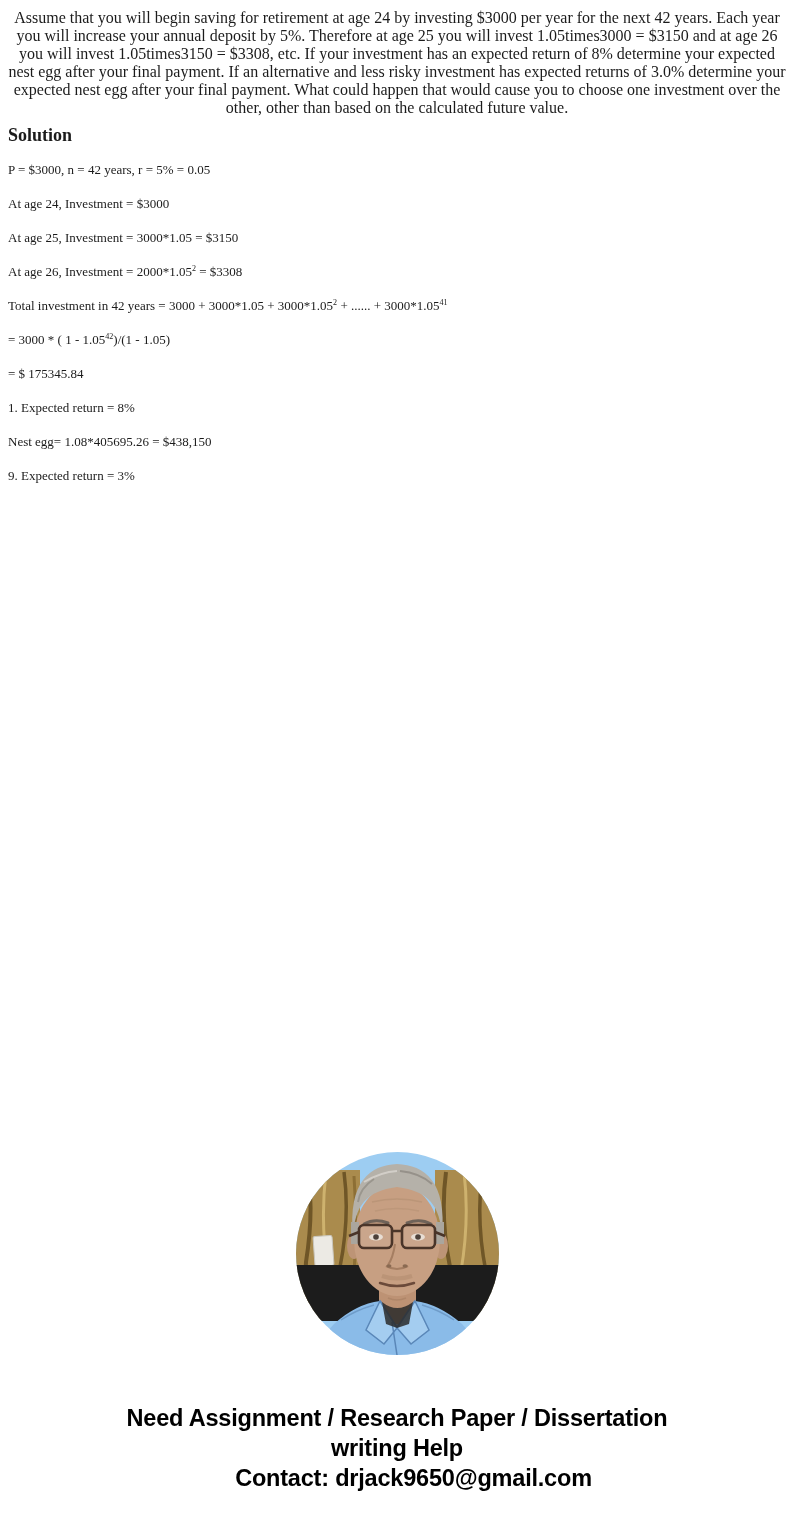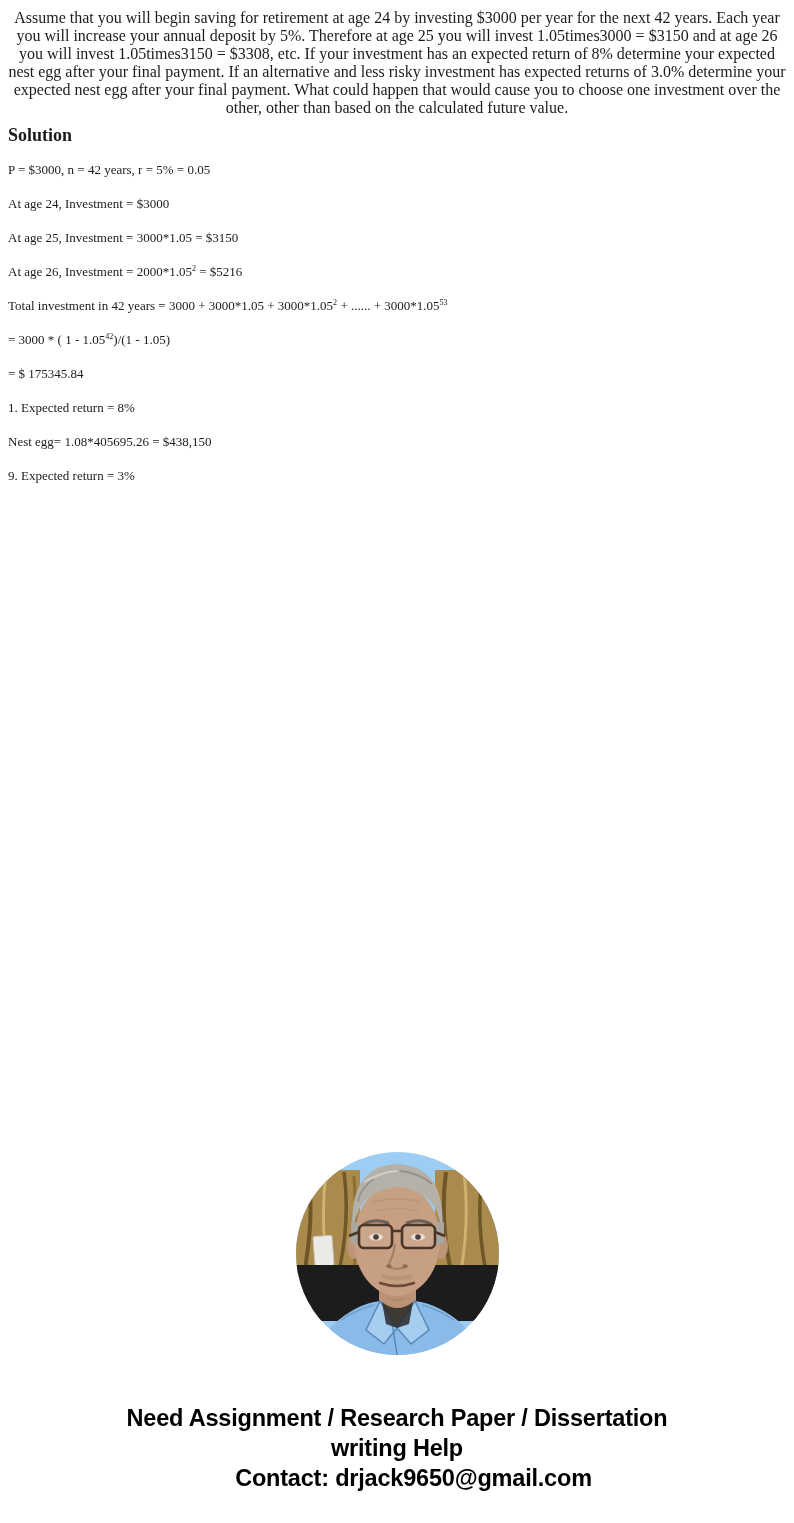--- a/index.html
+++ b/index.html
@@ -75,22 +75,22 @@
 <div>
 
   <p class="question">Assume that you will begin saving for retirement at age 24 by investing $3000 per year for the next 42 years. Each year you will increase your annual deposit by 5%. Therefore at age 25 you will invest 1.05times3000 = $3150 and at age 26 you will invest 1.05times3150 = $3308, etc. If your investment has an expected return of 8% determine your expected nest egg after your final payment. If an alternative and less risky investment has expected returns of 3.0% determine your expected nest egg after your final payment. What could happen that would cause you to choose one investment over the other, other than based on the calculated future value.</p>
 
   <h2 class="solution-heading">Solution</h2>
 
   <div class="solution-section">
     <p class="sol-line"><span>P = $3000, n = 42 years, r = 5% = 0.05</span></p>
     <p class="sol-line"><span>At age 24, Investment = $3000</span></p>
     <p class="sol-line"><span>At age 25, Investment = 3000*1.05 = $3150</span></p>
-    <p class="sol-line"><span>At age 26, Investment = 2000*1.05</span><sup>2</sup><span> = $5216</span></p>
-    <p class="sol-line"><span>Total investment in 42 years = 3000 + 3000*1.05 + 3000*1.05</span><sup>2</sup><span> + ...... + 3000*1.05</span><sup>53</sup></p>
+    <p class="sol-line"><span>At age 26, Investment = 2000*1.05</span><sup>2</sup><span> = $3308</span></p>
+    <p class="sol-line"><span>Total investment in 42 years = 3000 + 3000*1.05 + 3000*1.05</span><sup>2</sup><span> + ...... + 3000*1.05</span><sup>41</sup></p>
     <p class="sol-line"><span>= 3000 * ( 1 - 1.05</span><sup>42</sup><span>)/(1 - 1.05)</span></p>
     <p class="sol-line"><span>= $ 175345.84</span></p>
     <p class="sol-line"><span>1. Expected return = 8%</span></p>
     <p class="sol-line"><span>Nest egg= 1.08*405695.26 = $438,150</span></p>
     <p class="sol-line"><span>9. Expected return = 3%</span></p>
   </div>
 
   <div class="avatar-wrap">
     <svg width="203" height="203" viewBox="0 0 203 203">
       <defs>

